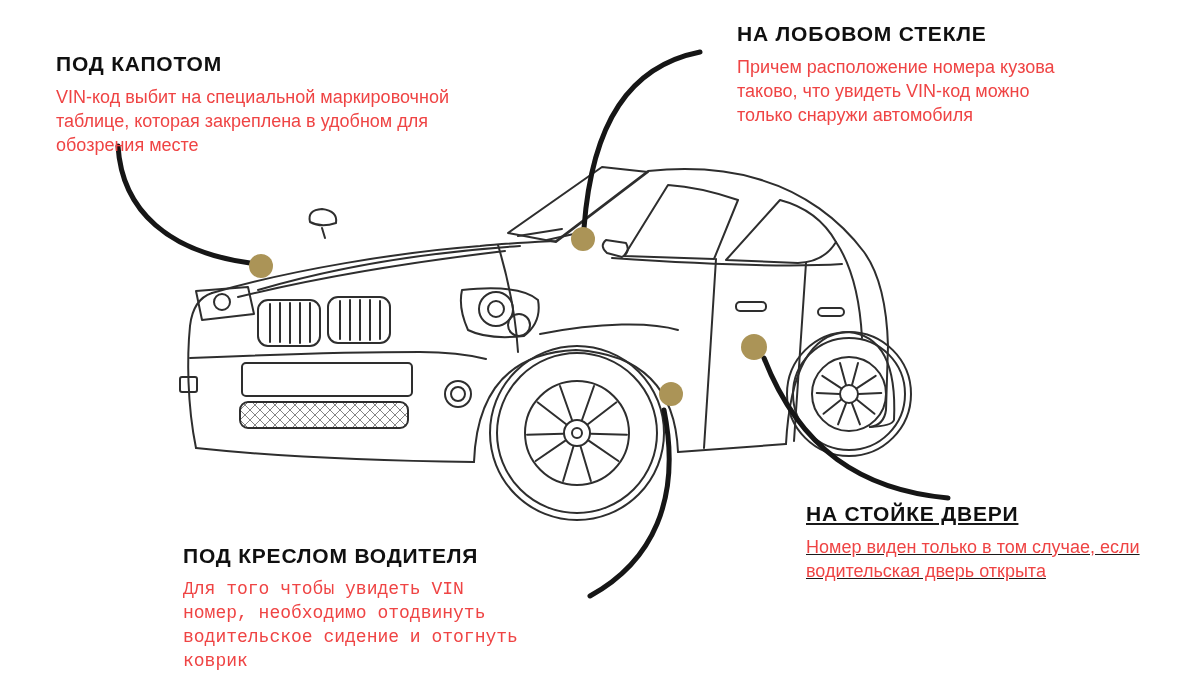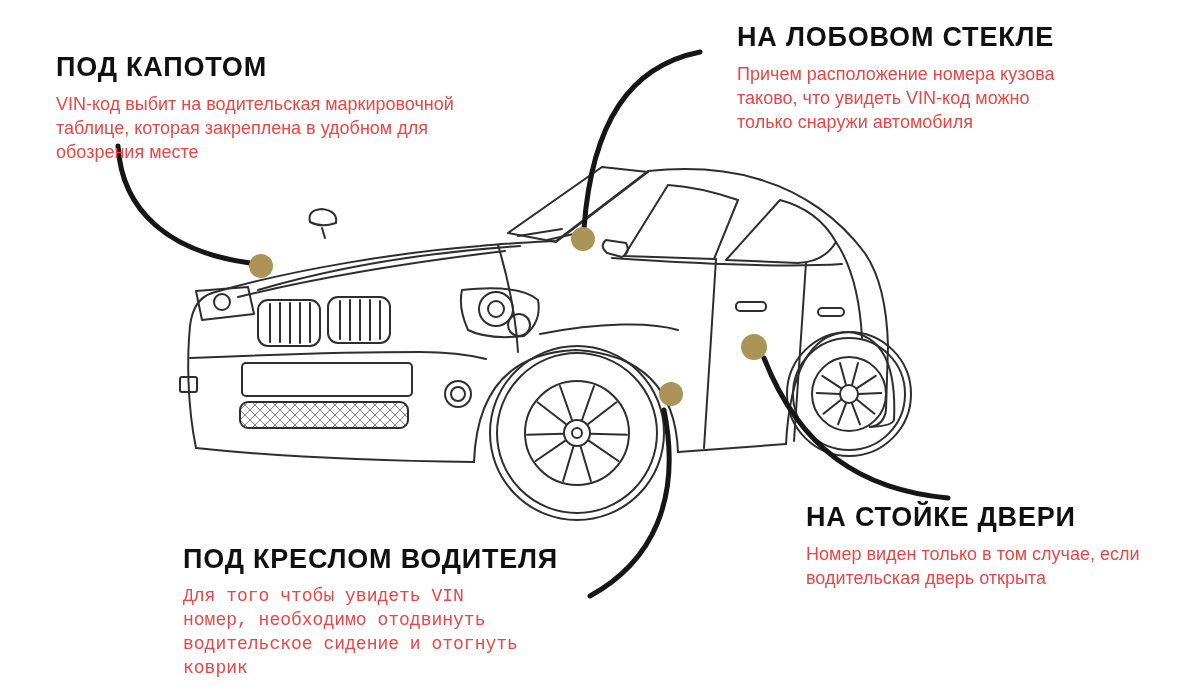--- a/index.html
+++ b/index.html
@@ -14,37 +14,37 @@
     color: #1a1a1a;
   }
   .diagram-svg {
     position: absolute;
     left: 0; top: 0;
     width: 1200px; height: 687px;
   }
   .callout { position: absolute; }
   .callout-title {
     margin: 0;
-    font-size: 27px;
+    font-size: 21px;
     font-weight: 700;
     letter-spacing: 0.8px;
     color: #101010;
     white-space: nowrap;
   }
   .callout-body {
     margin: 9px 0 0 0;
     font-size: 18px;
     line-height: 1.34;
     color: #ef4444;
   }
   .callout-hood        { left: 56px;  top: 52px;  }
   .callout-hood .callout-body { max-width: 445px; }
   .callout-windshield  { left: 737px; top: 22px;  }
   .callout-windshield .callout-body { max-width: 352px; }
-  .callout-pillar      { left: 806px; top: 502px; }
+  .callout-pillar      { left: 806px; top: 502px; text-decoration: underline; }
   .callout-pillar .callout-body { max-width: 352px; }
   .callout-seat        { left: 183px; top: 544px; }
   .callout-seat .callout-body { max-width: 345px; font-family: Liberation Mono, monospace; }
 </style>
 </head>
 <body>
 
 <div class="stage">
 
   <svg class="diagram-svg" viewBox="0 0 1200 687" width="1200" height="687" xmlns="http://www.w3.org/2000/svg">
@@ -161,21 +161,21 @@
     <g stroke="none" fill="#ab9457">
       <circle cx="261" cy="266" r="12" fill="#ab9457"></circle>
       <circle cx="583" cy="239" r="12" fill="#ab9457"></circle>
       <circle cx="754" cy="347" r="13" fill="#ab9457"></circle>
       <circle cx="671" cy="394" r="12" fill="#ab9457"></circle>
     </g>
   </svg>
 
   <div class="callout callout-hood">
     <h2 class="callout-title">ПОД КАПОТОМ</h2>
-    <p class="callout-body">VIN-код выбит на водительская маркировочной таблице, которая закреплена в удобном для обозрения месте</p>
+    <p class="callout-body">VIN-код выбит на специальной маркировочной таблице, которая закреплена в удобном для обозрения месте</p>
   </div>
 
   <div class="callout callout-windshield">
     <h2 class="callout-title">НА ЛОБОВОМ СТЕКЛЕ</h2>
     <p class="callout-body">Причем расположение номера кузова таково, что увидеть VIN-код можно только снаружи автомобиля</p>
   </div>
 
   <div class="callout callout-pillar">
     <h2 class="callout-title">НА СТОЙКЕ ДВЕРИ</h2>
     <p class="callout-body">Номер виден только в том случае, если водительская дверь открыта</p>

